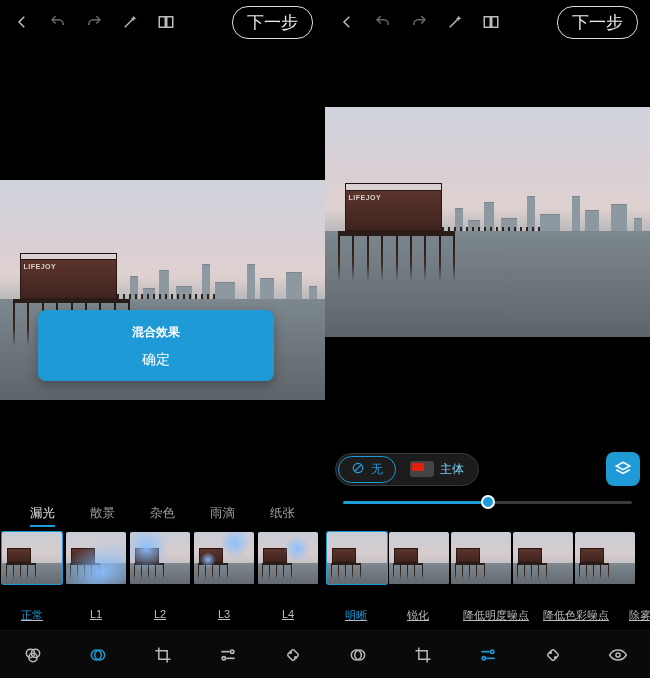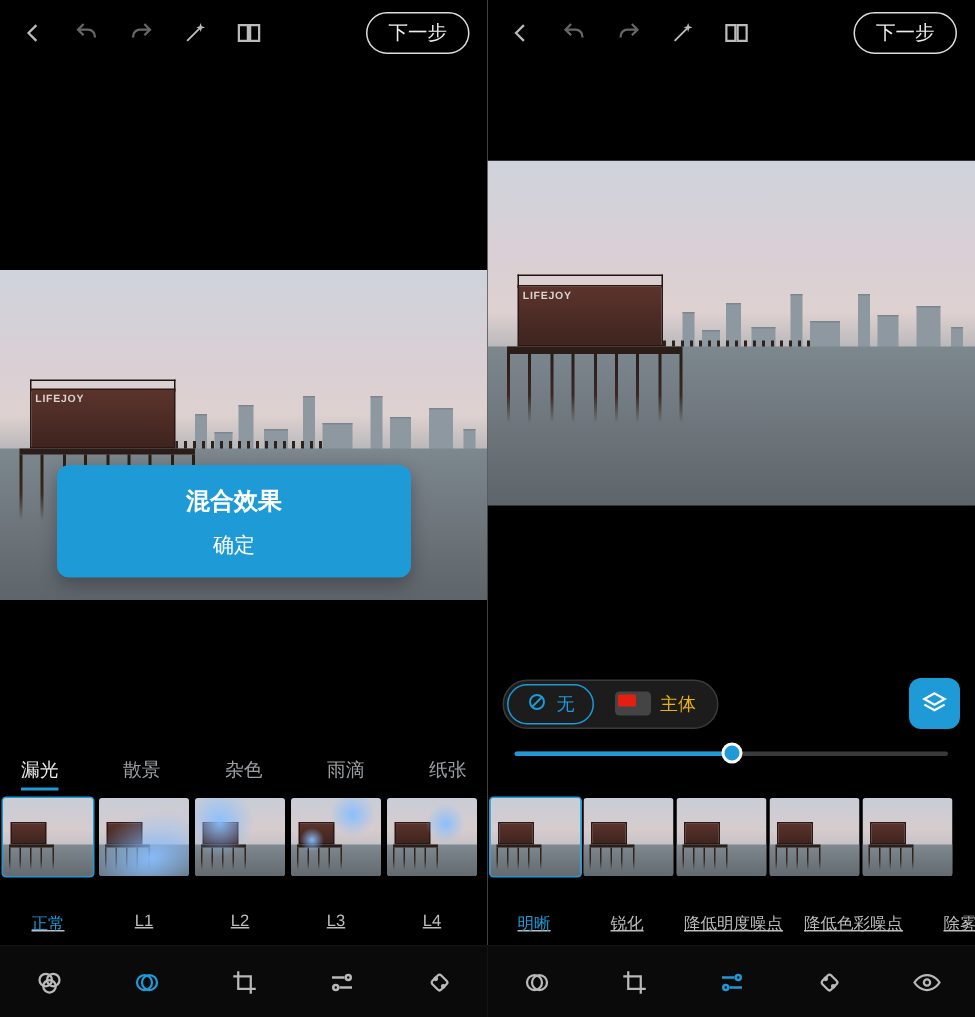--- a/index.html
+++ b/index.html
@@ -6,21 +6,21 @@
   body { background: #fff; font-family: -apple-system, "Helvetica Neue", Arial, sans-serif; width: 650px; height: 678px; overflow: hidden; }
   .canvas { display: flex; width: 650px; height: 678px; }
   .pane { width: 325px; height: 678px; background: #000; position: relative; display: flex; flex-direction: column; }
 
   
   .topbar { height: 44px; display: flex; align-items: center; padding: 0 6px; gap: 6px; }
   .topbar-left { display: flex; align-items: center; gap: 4px; flex: 1; }
   .icon-btn { width: 32px; height: 32px; display: flex; align-items: center; justify-content: center; color: #bbb; }
   .icon-btn svg { width: 18px; height: 18px; }
   .icon-btn.muted svg { opacity: .55; }
-  .next-btn { border: 1.5px solid #ddd; color: #eee; border-radius: 16px; padding: 4px 14px; font-size: 13px; margin-right: 6px; }
+  .next-btn { border: 1.5px solid #ddd; color: #eee; border-radius: 16px; padding: 4px 14px; font-size: 17px; margin-right: 6px; }
 
   
   .photo-area { flex: 1; display: flex; align-items: center; justify-content: center; position: relative; }
   .photo-wrap { position: relative; width: 325px; height: 220px; }
   .photo-a .photo-wrap { margin-top: 40px; }
   .photo-b .photo-wrap { margin-top: -30px; height: 230px; }
   .photo { width: 100%; height: 100%; overflow: hidden; position: relative; }
 
   
   .sky { position: absolute; inset: 0; background: linear-gradient(#cfd3dc 0%, #d9cfd4 28%, #ded1d0 44%, #b7b6b9 55%, #98a2aa 70%, #8b949c 100%); }
@@ -40,61 +40,61 @@
   .container-box { position: absolute; left: 6%; top: 36%; width: 30%; height: 18%; background: linear-gradient(#5b342c, #3f241f); border: 1px solid #2b1714; }
   .sign { position: absolute; left: 3px; top: 3px; font-size: 7px; font-weight: 700; color: #d8d4cf; letter-spacing: .5px; }
   .roof-rail { position: absolute; left: 6%; top: 33%; width: 30%; height: 4%; border-top: 1.5px solid #20140f; border-left: 1.5px solid #20140f; border-right: 1.5px solid #20140f; }
   .pier { position: absolute; left: 4%; top: 54%; width: 36%; height: 2%; background: #2b1e18; }
   .piles { position: absolute; left: 4%; top: 56%; width: 36%; height: 20%; display: flex; justify-content: space-between; }
   .piles span { width: 2px; background: linear-gradient(#281c16, #3a2a21 60%, transparent); }
   .railing { position: absolute; left: 36%; top: 52%; width: 30%; height: 2%; background: repeating-linear-gradient(90deg, #2e221c 0 2px, transparent 2px 6px); }
 
   
   .tip { position: absolute; left: 38px; width: 236px; top: 130px; background: #1e9ad6; border-radius: 8px; color: #fff; padding: 14px 14px 12px; text-align: center; box-shadow: 0 4px 12px rgba(0,0,0,.3); }
-  .tip-title { font-size: 16px; font-weight: 600; margin-bottom: 8px; }
+  .tip-title { font-size: 12px; font-weight: 600; margin-bottom: 8px; }
   .tip-body { font-size: 12.5px; line-height: 1.55; }
   .tip-ok { font-size: 14px; margin-top: 10px; font-weight: 500; }
 
   
   .seg-row { position: absolute; left: 0; right: 0; bottom: 44px; padding: 0 10px; display: flex; align-items: center; gap: 8px; }
   .seg { display: flex; align-items: center; background: #1c1c1c; border: 1px solid #3a3a3a; border-radius: 18px; padding: 2px; gap: 2px; }
-  .seg-item { display: flex; align-items: center; gap: 6px; padding: 5px 12px; border-radius: 16px; color: #eab308; font-size: 12px; position: relative; }
+  .seg-item { display: flex; align-items: center; gap: 6px; padding: 5px 12px; border-radius: 16px; color: #7dd3fc; font-size: 12px; position: relative; }
   .seg-item.none { color: #1e9ad6; border: 1px solid #1e9ad6; padding: 4px 12px; }
   .seg-thumb { width: 24px; height: 16px; border-radius: 3px; overflow: hidden; position: relative; background: #444; }
   .seg-red { position: absolute; left: 2px; top: 2px; width: 12px; height: 8px; background: #e31f12; border-radius: 1px; }
   .layers-btn { width: 34px; height: 34px; border-radius: 8px; background: #1e9ad6; display: flex; align-items: center; justify-content: center; margin-left: auto; }
   .layers-btn svg { width: 18px; height: 18px; }
 
   .slider-row { position: absolute; left: 0; right: 0; bottom: 18px; padding: 0 18px; display: flex; align-items: center; }
   .slider { position: relative; flex: 1; height: 20px; }
   .slider-track { position: absolute; left: 0; right: 0; top: 50%; height: 3px; margin-top: -1.5px; background: #3a3a3a; border-radius: 2px; }
   .slider-fill { position: absolute; left: 0; top: 50%; height: 3px; margin-top: -1.5px; background: #1e9ad6; border-radius: 2px; }
   .slider-thumb { position: absolute; top: 50%; width: 14px; height: 14px; margin-top: -7px; margin-left: -7px; background: #1e9ad6; border: 2px solid #fff; border-radius: 50%; }
 
   
   .cats { height: 34px; display: flex; align-items: center; color: #9ca0a4; font-size: 12.5px; position: relative; }
   .cat { flex: none; padding: 0 10px; text-align: center; height: 34px; line-height: 34px; position: relative; }
   .cat.active { color: #eaeaea; }
   .cat.active::after { content: ""; position: absolute; left: 10px; right: 10px; bottom: 3px; height: 2px; background: #1e9ad6; }
-  .cats.justify { justify-content: space-between; padding: 0 4px; }
+  .cats.justify { justify-content: space-between; padding: 0 20px; }
   .cats.scroll { padding-left: 4px; }
 
   
   .thumbs { height: 78px; display: flex; gap: 4px; padding: 2px 0 0 2px; }
   .thumbs.b { gap: 2px; }
   .thumb { width: 60px; height: 52px; position: relative; overflow: hidden; flex: none; border-radius: 2px; }
   .thumb .mini-photo { position: absolute; inset: 0; }
   .thumb.sel { outline: 2px solid #1e9ad6; outline-offset: -1px; }
   .th-overlay { position: absolute; inset: 0; }
   .flare { position: absolute; background: radial-gradient(closest-side, rgba(135,190,255,.95), rgba(135,190,255,0)); }
   .labels { height: 22px; display: flex; font-size: 11px; color: #bdbdbd; text-decoration: underline; }
   .labels .lbl { width: 64px; text-align: center; flex: none; }
   .labels .lbl.sel { color: #1e9ad6; }
   .labels.b .lbl { width: 62px; }
-  .labels.b .lbl.wide { width: 80px; }
+  .labels.b .lbl.wide { width: 80px; text-align: right; }
 
   
   .toolbar { height: 48px; background: #0a0a0a; display: flex; align-items: center; justify-content: space-around; border-top: 1px solid #111; }
   .tool { color: #b9b9b9; }
   .tool.active { color: #1e9ad6; }
   .tool svg { width: 20px; height: 20px; display: block; }
 
   
   .mini-photo .sky { background: linear-gradient(#c7cdd7, #d7ccce 40%, #a6aeb6); }
   .mini-photo .water { height: 40%; background: linear-gradient(#7f8990, #636a70); }

